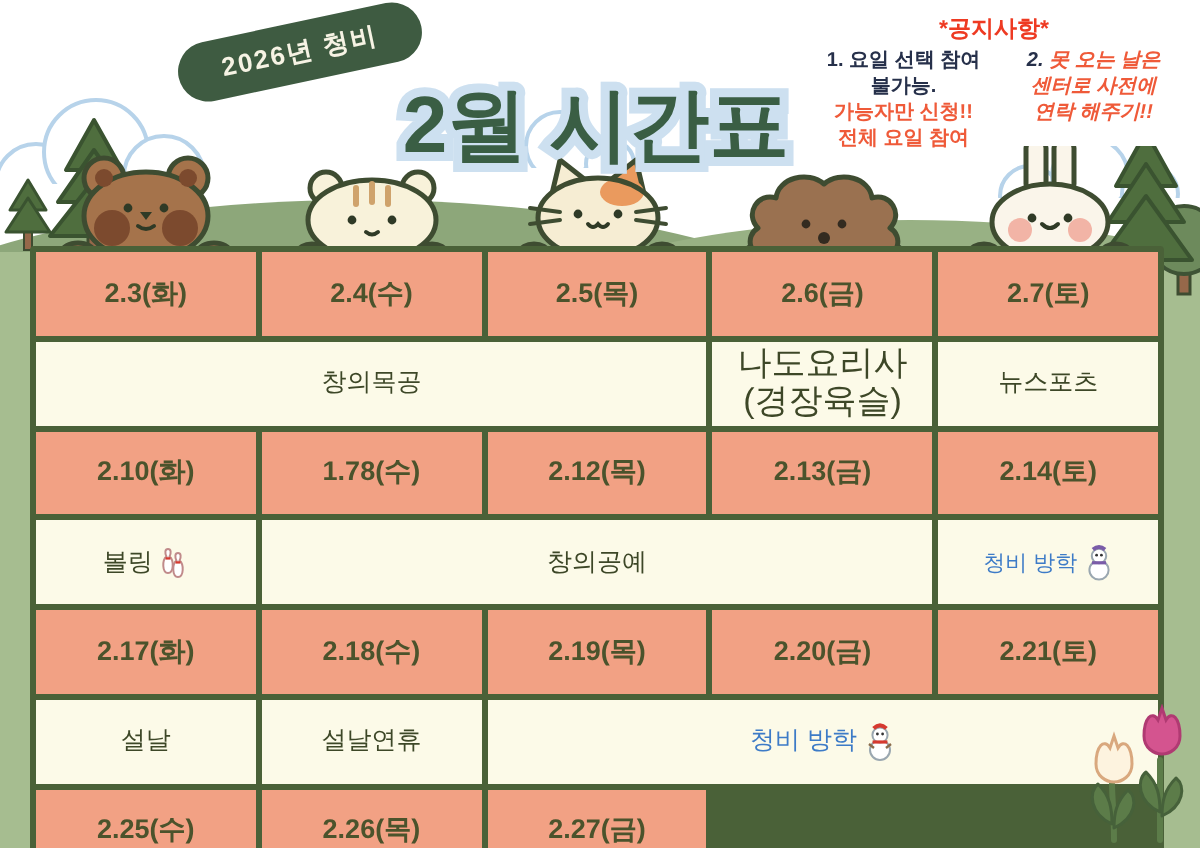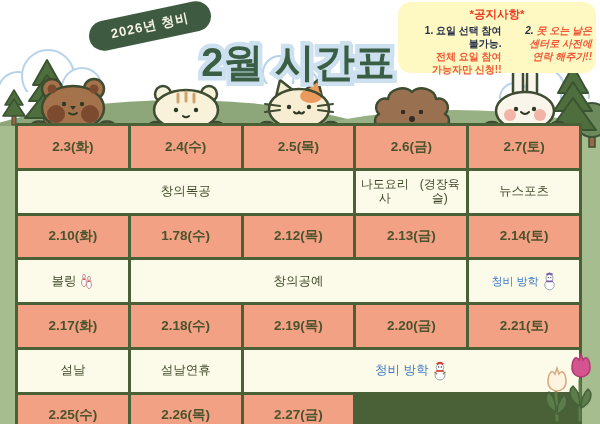--- a/index.html
+++ b/index.html
@@ -13,42 +13,42 @@
           z-index:5;}
   .ribbon span{color:#f6f3e4;font-size:13px;font-weight:700;letter-spacing:1px;white-space:nowrap;}
 
   
   .title-wrap{position:absolute;left:178px;top:4px;width:240px;height:66px;z-index:5;margin-top:31px;}
   .title-wrap .t{position:absolute;left:0;top:0;width:100%;text-align:center;font-size:40px;font-weight:800;
                  white-space:nowrap;letter-spacing:0px;color:#3a5e44;}
   .title-wrap .stroke{-webkit-text-stroke:9px #cde0f0;color:#cde0f0;}
 
   
-  .notice{position:absolute;left:398px;top:2px;width:198px;height:71px;background:#fef9c3;
+  .notice{position:absolute;left:398px;top:2px;width:198px;height:71px;background:#ffffff;
           border-radius:13px;z-index:5;padding:5px 4px 4px 4px;box-sizing:border-box;}
   .n-head{text-align:center;font-size:11.5px;font-weight:800;color:#ee3a22;margin-bottom:2px;}
   .n-cols{display:flex;}
   .n-col1{flex:1.1;} .n-col2{flex:1;font-style:italic;}
-  .n-line{text-align:right;font-size:10px;font-weight:800;line-height:1.3;white-space:nowrap;}
+  .n-line{text-align:center;font-size:10px;font-weight:800;line-height:1.3;white-space:nowrap;}
   .dark{color:#26304a;} .orange{color:#ef5a39;}
 
   
   .animal{position:absolute;z-index:2;}
 
   
   .table{position:absolute;left:15px;top:123px;width:567px;height:361px;z-index:3;
          display:grid;grid-template-columns:repeat(5,1fr);grid-template-rows:repeat(8,1fr);
          gap:3px;background:#4a6138;border:3px solid #4a6138;border-radius:2px;box-sizing:border-box;}
   .cell{display:flex;align-items:center;justify-content:center;gap:3px;text-align:center;}
   .cell.date{background:#f2a184;font-size:13.5px;font-weight:800;color:#4b532c;}
   .cell.act{background:#fcfae8;font-size:12.5px;font-weight:400;color:#3d4727;}
   .cell.act.tight{font-size:11px;}
   .s3{grid-column:span 3;}
   .red{color:#e7382a;} .blue{color:#3d7bc7;}
-  .twoline{display:flex;flex-direction:row;line-height:1.1;font-size:12px;}
+  .twoline{display:flex;flex-direction:column;line-height:1.1;font-size:17px;}
 
   .cell-icon{display:inline-flex;flex:none;}
 
   
   .tulips{position:absolute;left:540px;top:352px;z-index:6;}
 </style>
 </head>
 <body>
 
 <div class="stage">
@@ -107,22 +107,22 @@
     <span class="t stroke" aria-hidden="true">2월 시간표</span>
     <span class="t fill">2월 시간표</span>
   </div>
 
   <div class="notice">
     <div class="n-head">*공지사항*</div>
     <div class="n-cols">
       <div class="n-col1">
         <div class="n-line dark">1. 요일 선택 참여</div>
         <div class="n-line dark">불가능.</div>
+        <div class="n-line orange">가능자만 신청!!</div>
         <div class="n-line orange">전체 요일 참여</div>
-        <div class="n-line orange">가능자만 신청!!</div>
       </div>
       <div class="n-col2">
         <div class="n-line"><span class="dark">2.</span> <span class="orange">못 오는 날은</span></div>
         <div class="n-line orange">센터로 사전에</div>
         <div class="n-line orange">연락 해주기!!</div>
       </div>
     </div>
   </div>
 
   <svg class="animal" style="left:23px;top:75px" width="100" height="56" viewBox="0 0 100 56">

